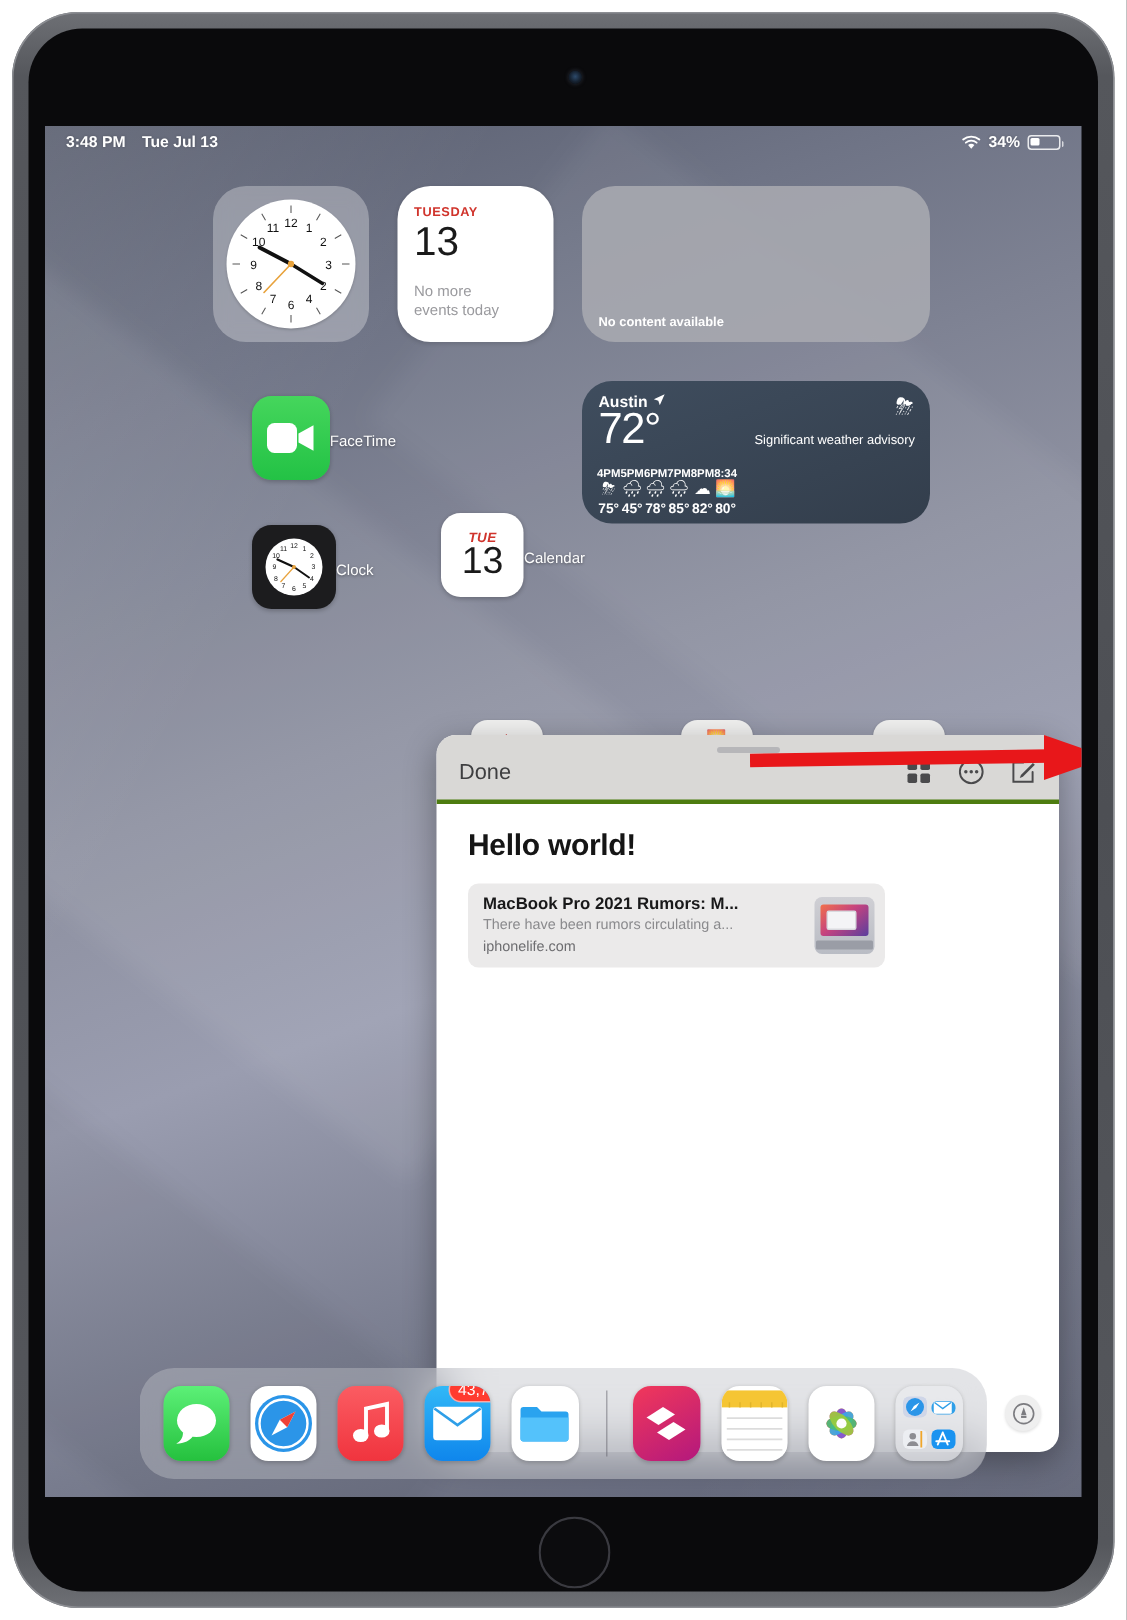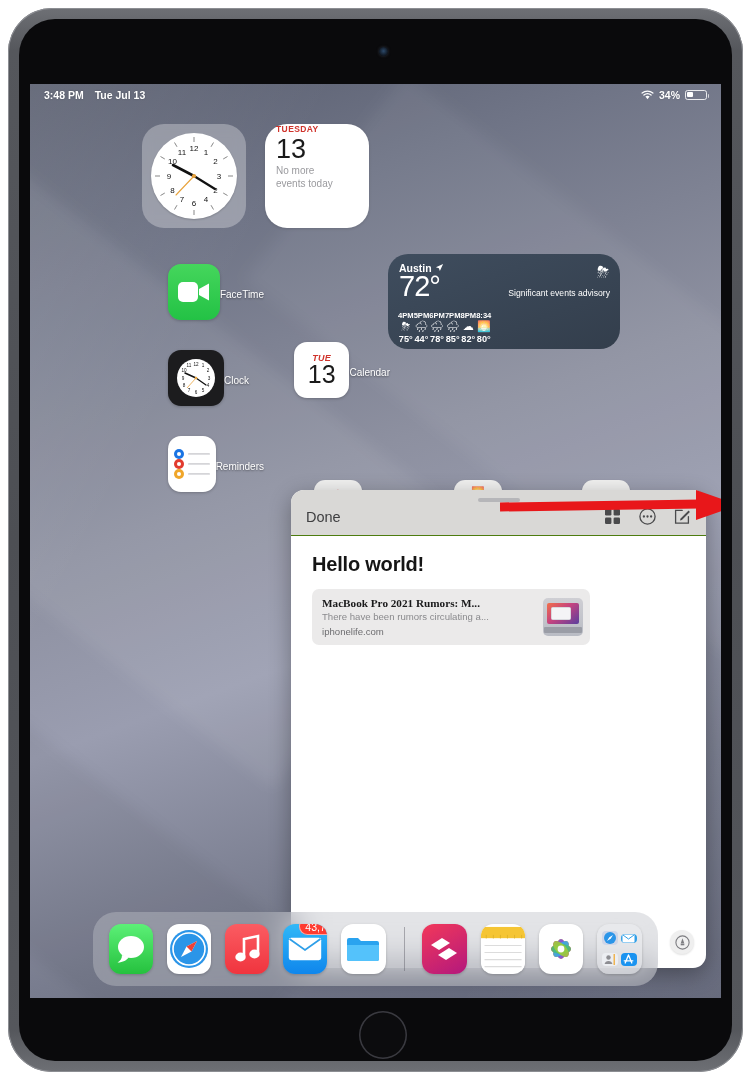--- a/index.html
+++ b/index.html
@@ -66,26 +66,26 @@
     position:absolute; left:112px; top:40px; width:104px; height:104px;
     border-radius:22px; background:rgba(255,255,255,0.30);
     backdrop-filter:blur(6px); display:flex; align-items:center; justify-content:center;
   }
   .clockface {
     width:86px; height:86px; border-radius:50%; background:#fff; position:relative;
     box-shadow:0 1px 2px rgba(0,0,0,0.18);
   }
   .w-cal {
     position:absolute; left:235px; top:40px; width:104px; height:104px;
-    border-radius:22px; background:#fff; padding:0 11px;
+    border-radius:22px; background:#fff; padding:12px 11px;
     box-shadow:0 1px 3px rgba(0,0,0,0.13);
   }
   .cal-dow { color:#d0342c; font-size:8.5px; font-weight:bold; letter-spacing:0.4px; }
   .cal-day { color:#1a1a1a; font-size:27px; font-weight:400; line-height:1.05; margin-top:1px; }
-  .cal-note { color:#9a9a9e; font-size:10px; line-height:1.22; margin-top:2px; }
+  .cal-note { color:#9a9a9e; font-size:10px; line-height:1.22; margin-top:14px; }
   .w-blank {
     position:absolute; left:358px; top:40px; width:232px; height:104px;
     border-radius:22px; background:rgba(168,170,176,0.88);
     padding:0 0 9px 11px; display:flex; align-items:flex-end;
   }
   .w-blank span { color:#fff; font-size:8.6px; font-weight:bold; }
 
   .w-weather {
     position:absolute; left:358px; top:170px; width:232px; height:95px;
     border-radius:20px; background:linear-gradient(160deg,#3f4d5e 0%,#333e4c 100%);
@@ -133,34 +133,34 @@
   .panel {
     position:absolute; left:261px; top:406px; width:415px; height:478px;
     background:#fff; border-radius:13px; overflow:hidden;
     box-shadow:0 6px 22px rgba(0,0,0,0.33);
   }
   .grabber { position:absolute; left:50%; transform:translateX(-50%); top:8px;
     width:42px; height:4px; border-radius:2px; background:#b6b6b9; }
   .panel-bar {
     height:46px; background:#d9d8d6; display:flex; align-items:flex-end;
     justify-content:space-between; padding:0 15px 10px 15px;
-    border-bottom:1px solid #4d7c0f;
+    border-bottom:3px solid #4d7c0f;
   }
   .done { color:#3e3e40; font-size:14.5px; }
   .bar-icons { display:flex; align-items:center; gap:18px; color:#4a4a4c; }
   .icn { width:17px; height:17px; }
 
   .note-body { padding:17px 21px 0 21px; }
   .note-title { font-size:20px; font-weight:bold; color:#151515; letter-spacing:-0.2px; }
   .link-card {
     margin-top:13px; width:278px; height:56px; background:#ebeaea; border-radius:7px;
     display:flex; align-items:center; padding:0 7px 0 10px; gap:7px;
   }
   .lc-text { flex:1; min-width:0; }
-  .lc-title { font-size:11.2px; font-weight:bold; color:#19191a; white-space:nowrap; overflow:hidden;font-family:Liberation Serif, serif; }
+  .lc-title { font-size:11.2px; font-weight:bold; color:#19191a; white-space:nowrap; overflow:hidden; }
   .lc-desc { font-size:9.6px; color:#8a8a8d; white-space:nowrap; overflow:hidden; margin-top:2px; }
   .lc-url { font-size:9.6px; color:#6d6d70; margin-top:4px; }
   .lc-thumb { width:40px; height:38px; border-radius:5px; overflow:hidden;
     background:linear-gradient(180deg,#cfcfd4 0%,#b9bcc4 100%); position:relative; }
   .lc-screen { position:absolute; left:4px; top:5px; width:32px; height:21px; border-radius:2px;
     background:linear-gradient(140deg,#f2704a 0%,#c5437f 45%,#5a3f9e 100%); }
   .lc-win { position:absolute; left:8px; top:9px; width:20px; height:13px; background:#f4f4f6;
     border-radius:1.5px; border:1px solid #d9d9de; }
   .lc-base { position:absolute; left:1px; bottom:3px; width:38px; height:6px;
     background:#9a9da6; border-radius:1px; }
@@ -272,43 +272,46 @@
         </div>
       </div>
 
       <div class="w-cal">
         <div class="cal-dow">TUESDAY</div>
         <div class="cal-day">13</div>
         <div class="cal-note" style="white-space:pre-line">No more
 events today</div>
       </div>
 
+      <div class="w-blank">
+        <span>No content available</span>
+      </div>
 
       <div class="w-weather">
         <div class="ww-city">
           <span>Austin</span>
           <span>
             <svg width="9" height="9" viewBox="0 0 10 10">
                 <path d="M9 1 L1 4.6 L4.3 5.7 L5.4 9 Z" fill="#fff"></path>
               </svg>
           </span>
         </div>
         <div class="ww-temp">72°</div>
         <div class="ww-main-icon">⛈</div>
-        <div class="ww-adv">Significant events advisory</div>
+        <div class="ww-adv">Significant weather advisory</div>
         <div class="ww-hours">
           <div class="ww-h">
             <span class="t">4PM</span>
             <span class="i">⛈</span>
             <span class="d">75°</span>
           </div>
           <div class="ww-h">
             <span class="t">5PM</span>
             <span class="i">🌧</span>
-            <span class="d">44°</span>
+            <span class="d">45°</span>
           </div>
           <div class="ww-h">
             <span class="t">6PM</span>
             <span class="i">🌧</span>
             <span class="d">78°</span>
           </div>
           <div class="ww-h">
             <span class="t">7PM</span>
             <span class="i">🌧</span>
             <span class="d">85°</span>
@@ -358,36 +361,20 @@
             </g>
             <line x1="22" y1="22" x2="11" y2="17" stroke="#111" stroke-width="1.5" stroke-linecap="round"></line>
             <line x1="22" y1="22" x2="32" y2="29" stroke="#111" stroke-width="1.3" stroke-linecap="round"></line>
             <line x1="22" y1="22" x2="13" y2="32" stroke="#e8a33d" stroke-width="0.8"></line>
             <circle cx="22" cy="22" r="1.3" fill="#e8a33d"></circle>
           </svg>
         </div>
         <div class="app-label">Clock</div>
       </div>
 
-      <div class="app">
-        <div class="app-icon ic-reminders">
-          <svg width="40" height="32" viewBox="0 0 40 32">
-            <circle cx="7" cy="6" r="5" fill="#1b74e4"></circle>
-              <circle cx="7" cy="6" r="2" fill="#fff"></circle>
-            <circle cx="7" cy="16" r="5" fill="#e23b2e"></circle>
-              <circle cx="7" cy="16" r="2" fill="#fff"></circle>
-            <circle cx="7" cy="26" r="5" fill="#f0a62a"></circle>
-              <circle cx="7" cy="26" r="2" fill="#fff"></circle>
-            <rect x="16" y="5" width="22" height="1.8" rx="0.9" fill="#d5d5d8"></rect>
-            <rect x="16" y="15" width="22" height="1.8" rx="0.9" fill="#d5d5d8"></rect>
-            <rect x="16" y="25" width="22" height="1.8" rx="0.9" fill="#d5d5d8"></rect>
-          </svg>
-        </div>
-        <div class="app-label">Reminders</div>
-      </div>
 
 
     </div>
 
     <div class="calcol">
       <div class="app">
         <div class="app-icon app-cal-icon">
           <span class="dw">TUE</span>
           <span class="dy">13</span>
         </div>

